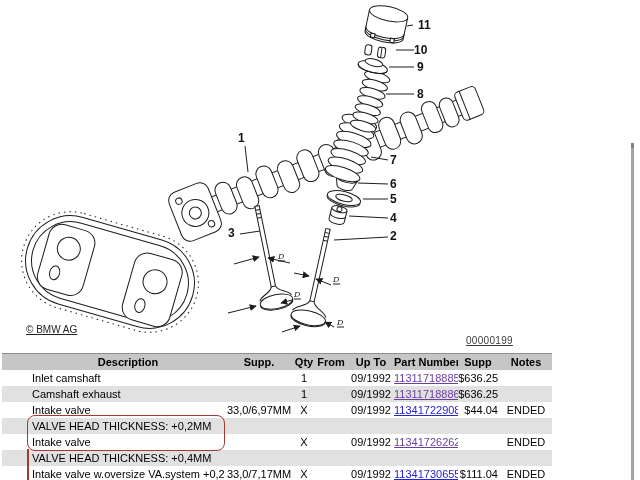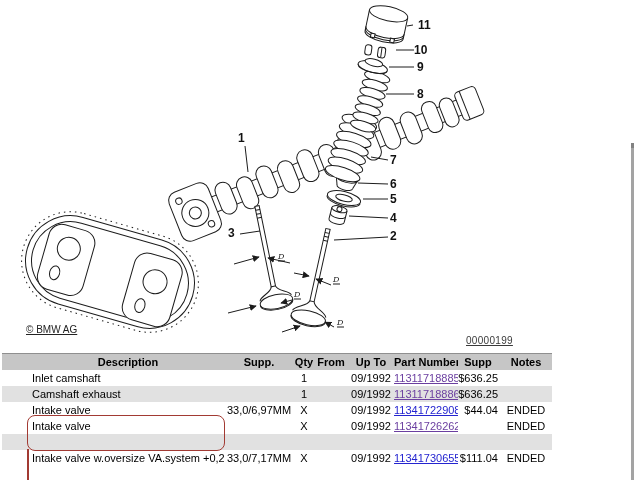--- a/index.html
+++ b/index.html
@@ -294,35 +294,40 @@
     <span class="c c-desc">Intake valve</span>
     <span class="c c-supp">33,0/6,97MM</span>
     <span class="c c-qty">X</span>
     <span class="c c-from"></span>
     <span class="c c-upto">09/1992</span>
     <span class="c c-part"><a href="#" class="plink" data-visited="false">11341722908</a></span>
     <span class="c c-price">$44.04</span>
     <span class="c c-notes">ENDED</span>
   </div>
 
+  <div class="tr alt">
+    <span class="c c-no"></span>
+    <span class="c c-desc" style="width:400px">VALVE HEAD THICKNESS: +0,2MM</span>
+  </div>
 
   <div class="tr">
     <span class="c c-no">02</span>
     <span class="c c-desc">Intake valve</span>
     <span class="c c-supp"></span>
     <span class="c c-qty">X</span>
     <span class="c c-from"></span>
     <span class="c c-upto">09/1992</span>
     <span class="c c-part"><a href="#" class="plink" data-visited="true">11341726262</a></span>
     <span class="c c-price"></span>
     <span class="c c-notes">ENDED</span>
   </div>
 
   <div class="tr alt">
     <span class="c c-no"></span>
+    <span class="c c-desc" style="width:400px">VALVE HEAD THICKNESS: +0,4MM</span>
   </div>
 
   <div class="tr">
     <span class="c c-no">02</span>
     <span class="c c-desc">Intake valve w.oversize VA.system +0,2mm</span>
     <span class="c c-supp">33,0/7,17MM</span>
     <span class="c c-qty">X</span>
     <span class="c c-from"></span>
     <span class="c c-upto">09/1992</span>
     <span class="c c-part"><a href="#" class="plink" data-visited="false">11341730655</a></span>

